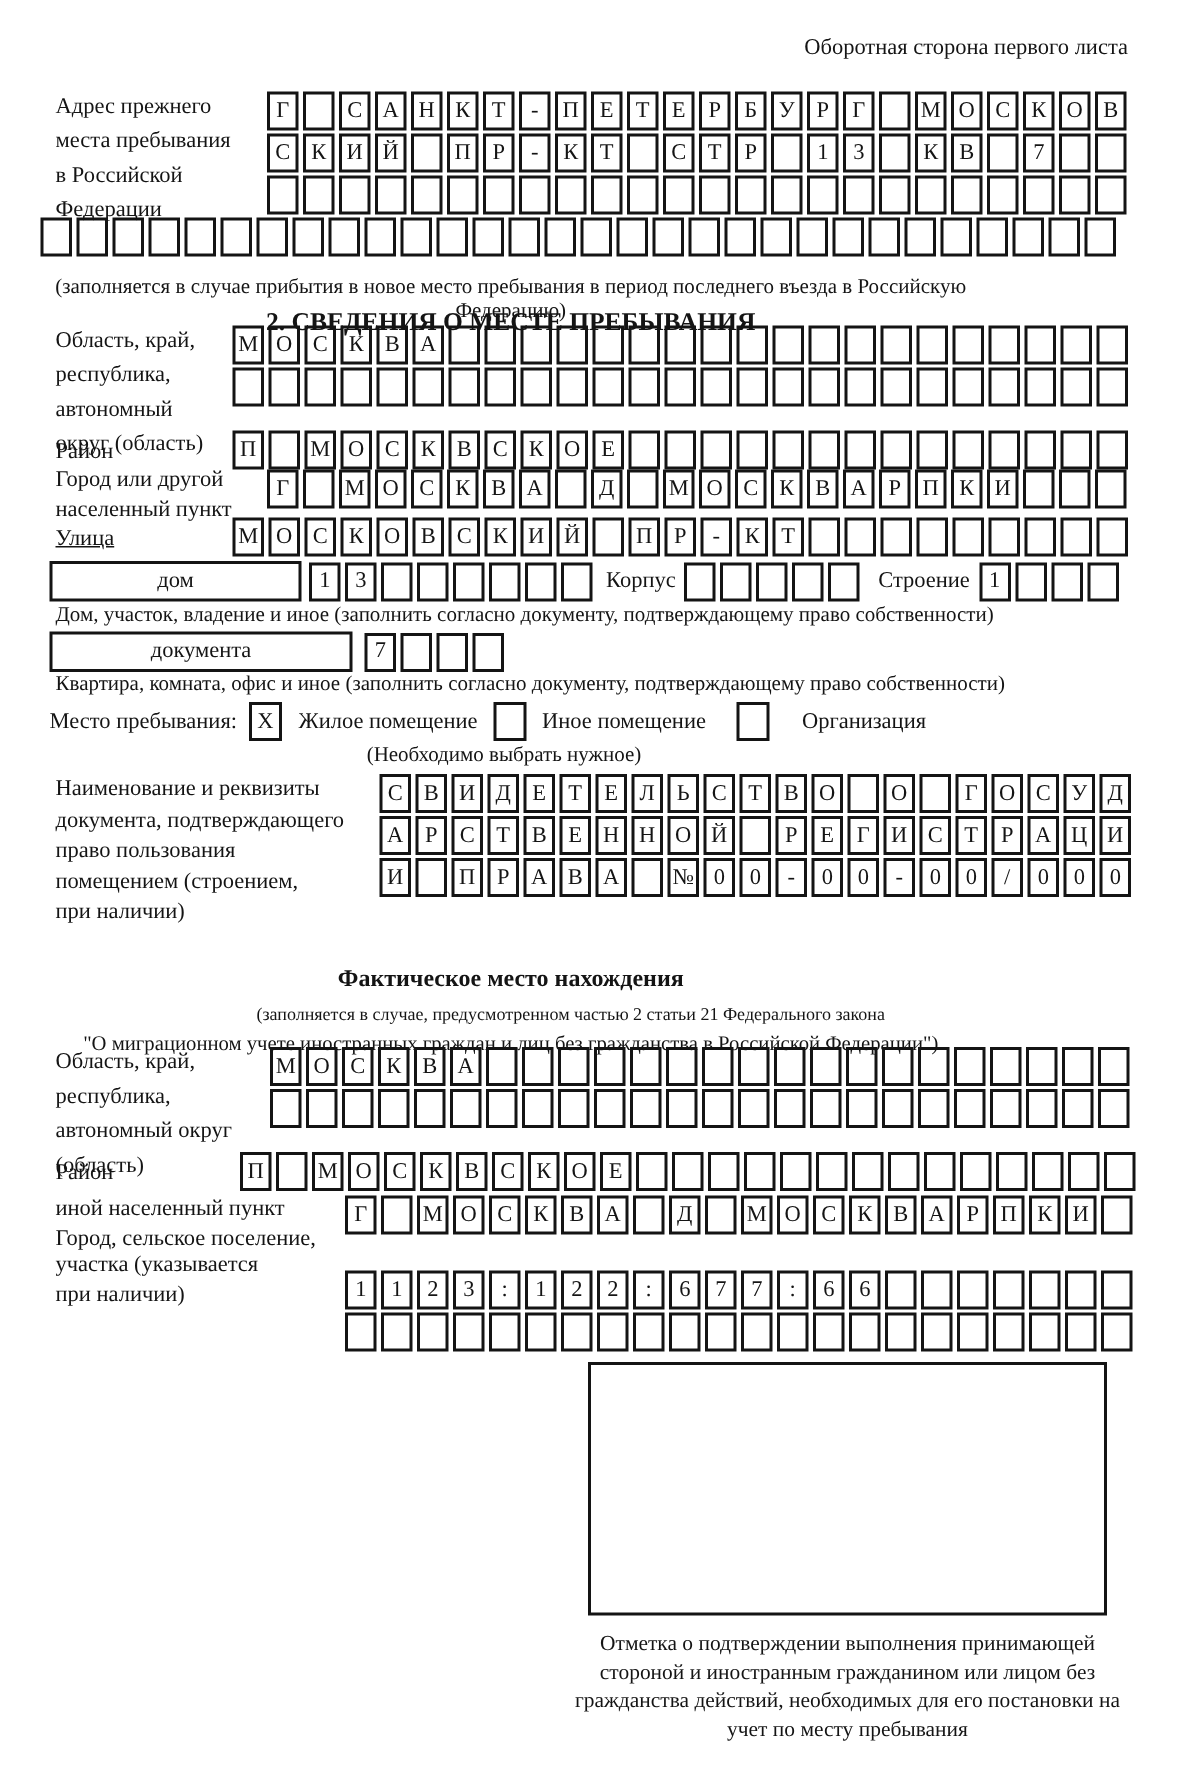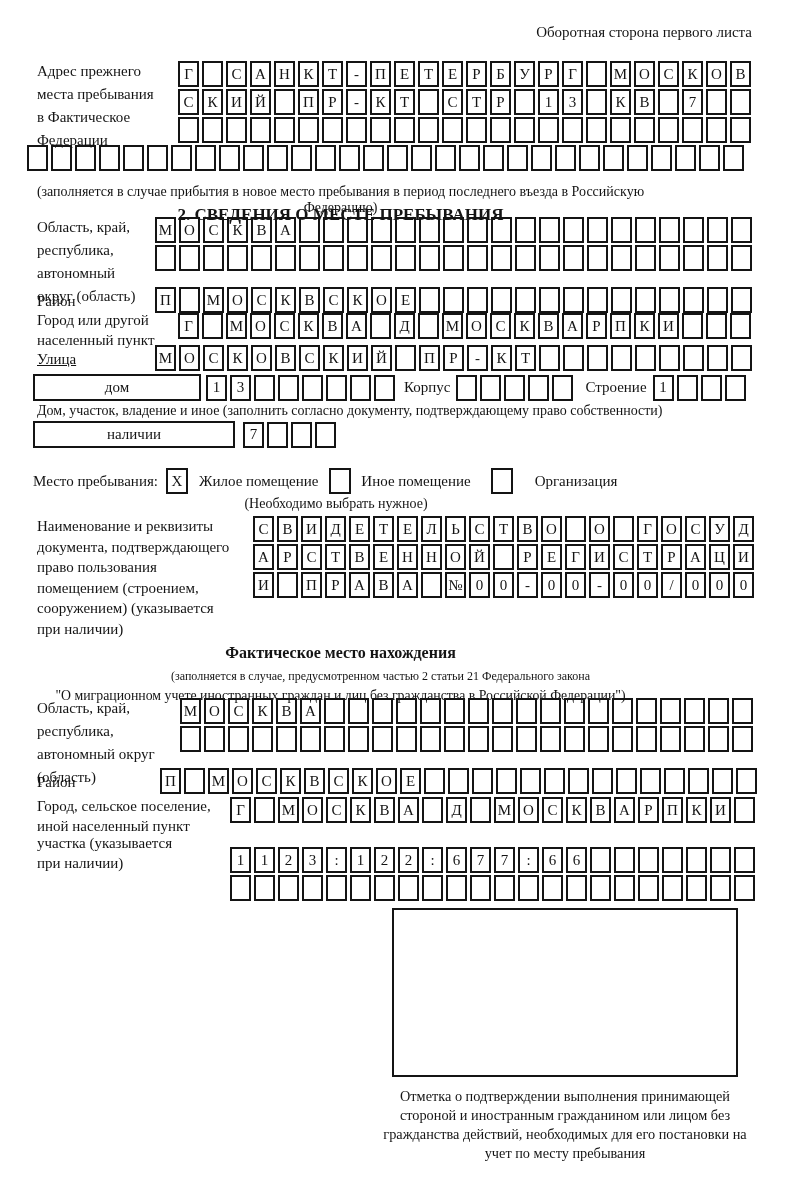--- a/index.html
+++ b/index.html
@@ -40,21 +40,21 @@
 </head>
 <body>
 
 <div class="page">
 
   <div class="abs" style="top:24px;right:48px;font-size:15px;">Оборотная сторона первого листа</div>
 
   <div class="abs lbl" style="top:60px;left:37px;width:140px;">
     <div>Адрес прежнего</div>
     <div>места пребывания</div>
-    <div>в Фактическое</div>
+    <div>в Российской</div>
     <div>Федерации</div>
   </div>
   <div class="abs rowstack" style="top:61px;left:178px;">
     <div class="cellrow">
         <span class="cell">Г</span>
         <span class="cell"></span>
         <span class="cell">С</span>
         <span class="cell">А</span>
         <span class="cell">Н</span>
         <span class="cell">К</span>
@@ -342,46 +342,46 @@
     <div class="cellrow">
         <span class="cell">1</span>
         <span class="cell"></span>
         <span class="cell"></span>
         <span class="cell"></span>
       </div>
   </div>
   <div class="abs note" style="top:403px;left:37px;">Дом, участок, владение и иное (заполнить согласно документу, подтверждающему право собственности)</div>
 
   <div class="abs inlinerow" style="top:421px;left:33px;">
-    <div class="wbox" style="width:202px;">наличии</div>
+    <div class="wbox" style="width:202px;">документа</div>
     <div class="cellrow" style="margin-left:8px;">
         <span class="cell">7</span>
         <span class="cell"></span>
         <span class="cell"></span>
         <span class="cell"></span>
       </div>
   </div>
+  <div class="abs note" style="top:449px;left:37px;">Квартира, комната, офис и иное (заполнить согласно документу, подтверждающему право собственности)</div>
 
   <div class="abs inlinerow" style="top:468px;left:33px;">
     <div class="lbl">Место пребывания:</div>
     <div class="chk" style="margin-left:8px;">X</div>
     <div class="lbl" style="margin-left:11px;">Жилое помещение</div>
     <div class="chk" style="margin-left:11px;"></div>
     <div class="lbl" style="margin-left:10px;">Иное помещение</div>
     <div class="chk" style="margin-left:20px;"></div>
     <div class="lbl" style="margin-left:22px;">Организация</div>
   </div>
   <div class="abs note" style="top:496px;left:160px;width:352px;text-align:center;">(Необходимо выбрать нужное)</div>
 
   <div class="abs" style="top:516px;left:37px;width:215px;font-size:15px;line-height:20.5px;">
     <div>Наименование и реквизиты</div>
     <div>документа, подтверждающего</div>
     <div>право пользования</div>
     <div>помещением (строением,</div>
-    <div>сооружением) (указывается</div>
     <div>при наличии)</div>
   </div>
   <div class="abs rowstack" style="top:516px;left:253px;">
     <div class="cellrow">
         <span class="cell">С</span>
         <span class="cell">В</span>
         <span class="cell">И</span>
         <span class="cell">Д</span>
         <span class="cell">Е</span>
         <span class="cell">Т</span>
@@ -537,22 +537,22 @@
       <span class="cell"></span>
       <span class="cell"></span>
       <span class="cell"></span>
       <span class="cell"></span>
       <span class="cell"></span>
       <span class="cell"></span>
       <span class="cell"></span>
     </div>
 
   <div class="abs lbl-tight" style="top:796px;left:37px;width:195px;">
+    <div>иной населенный пункт</div>
     <div>Город, сельское поселение,</div>
-    <div>иной населенный пункт</div>
   </div>
   <div class="abs cellrow" style="top:797px;left:230px;">
       <span class="cell">Г</span>
       <span class="cell"></span>
       <span class="cell">М</span>
       <span class="cell">О</span>
       <span class="cell">С</span>
       <span class="cell">К</span>
       <span class="cell">В</span>
       <span class="cell">А</span>

